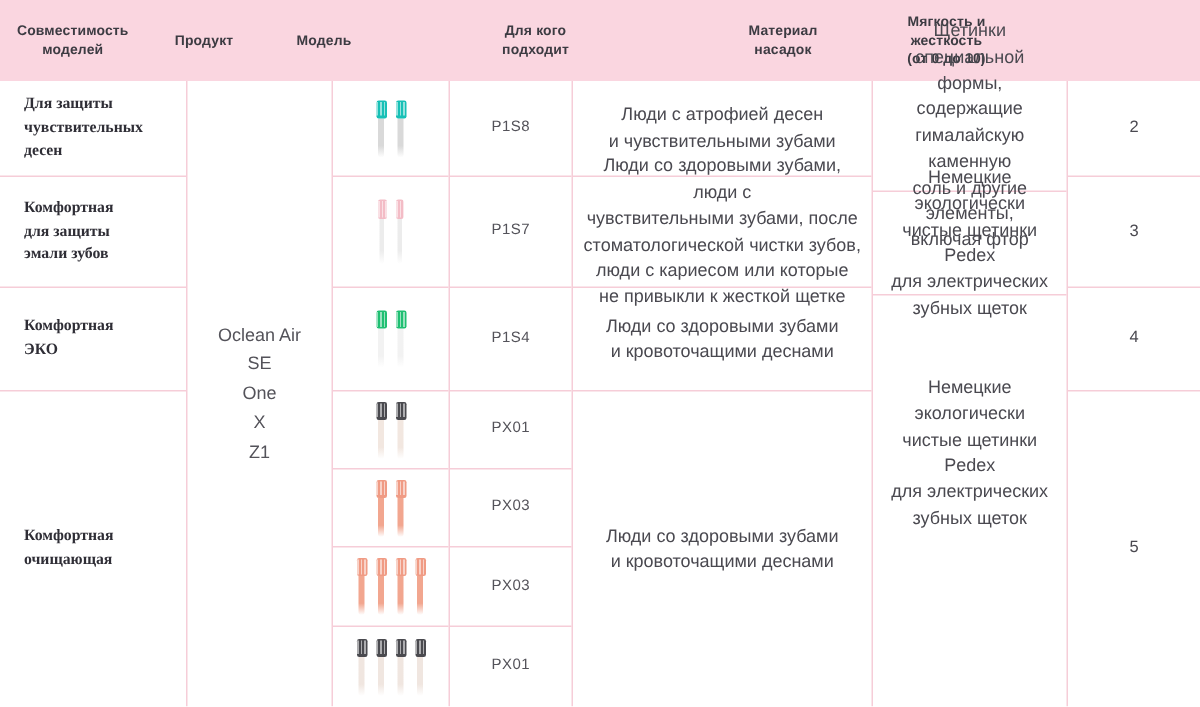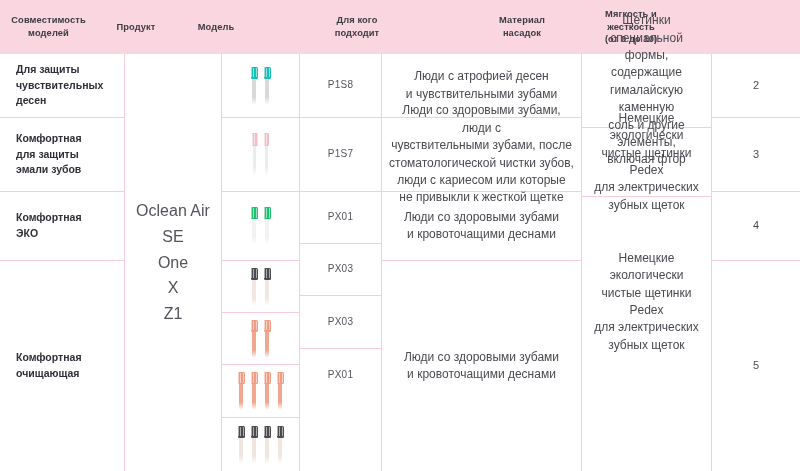--- a/index.html
+++ b/index.html
@@ -51,25 +51,25 @@
     text-align:center;
     padding:4px 7px;
     font-size:12px;line-height:1.45;
     color:#4a4950;
   }
   .cell.hl{border-bottom:1px solid #f6cdd8;}
   .feature{
     font-weight:700;font-size:10.5px;line-height:1.5;
     color:#2f2e36;
     justify-content:flex-start;text-align:left;
-    padding-left:16px;padding-right:8px;
+    padding-left:16px;padding-right:8px;font-family:Liberation Serif, serif;
   }
   .model{font-size:10px;color:#54535a;letter-spacing:.3px;}
   .score{font-size:11px;color:#4a4950;}
-  .compat{font-size:16px;line-height:1.62;color:#54535a;}
+  .compat{font-size:12px;line-height:1.62;color:#54535a;}
 
   
   .r1{height:64px;flex:0 0 64px;}
   .r2{height:74px;flex:0 0 74px;}
   .r3{height:69px;flex:0 0 69px;}
   .r4{height:210px;flex:0 0 210px;}
   .s1{height:52px;flex:0 0 52px;}
   .s2{height:52px;flex:0 0 52px;}
   .s3{height:53px;flex:0 0 53px;}
   .s4{height:53px;flex:0 0 53px;}
@@ -220,20 +220,21 @@
               <div class="bristle" style="height: 12px; background: rgb(74, 74, 79);"></div>
               <div class="neck" style="height: 26px; background: linear-gradient(rgb(240, 230, 224), rgb(240, 230, 224) 70%, rgba(255, 255, 255, 0.2));"></div>
             </div>
           </div>
       </div>
     </div>
 
     <div class="col c4 vline">
       <div class="cell model r1 hl">P1S8</div>
       <div class="cell model r2 hl">P1S7</div>
+      <div class="cell model r3 hl">P1S4</div>
       <div class="cell model s1 hl">PX01</div>
       <div class="cell model s2 hl">PX03</div>
       <div class="cell model s3 hl">PX03</div>
       <div class="cell model s4">PX01</div>
     </div>
 
     <div class="col c5 vline">
       <div class="cell r1 hl">Люди с атрофией десен<br>и чувствительными зубами</div>
       <div class="cell r2 hl">Люди со здоровыми зубами, люди с<br>чувствительными зубами, после<br>стоматологической чистки зубов,<br>люди с кариесом или которые<br>не привыкли к жесткой щетке</div>
       <div class="cell r3 hl">Люди со здоровыми зубами<br>и кровоточащими деснами</div>

